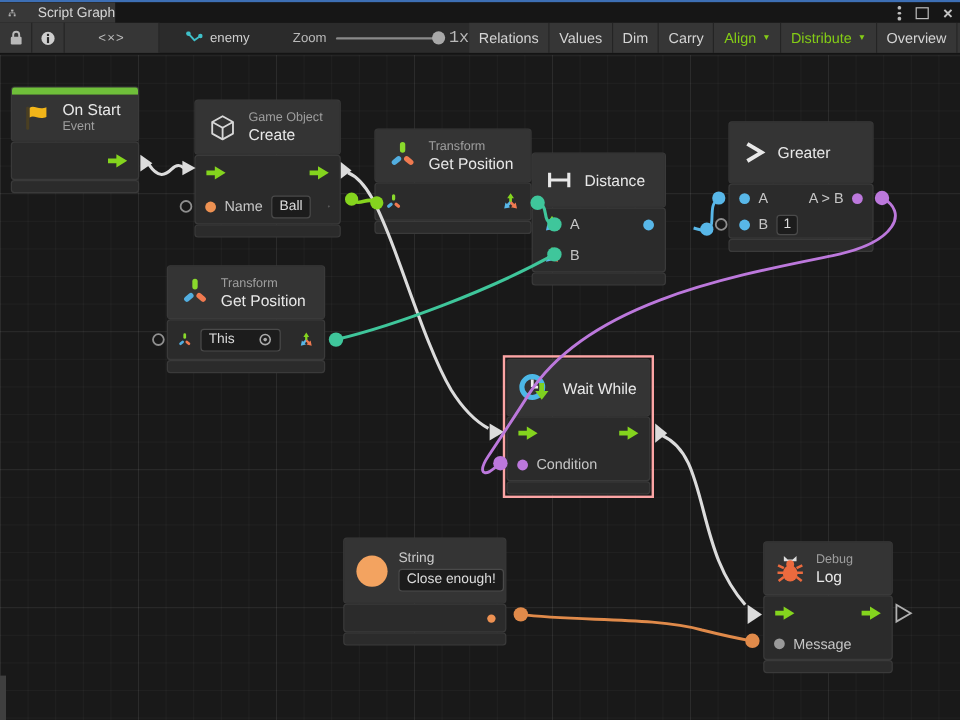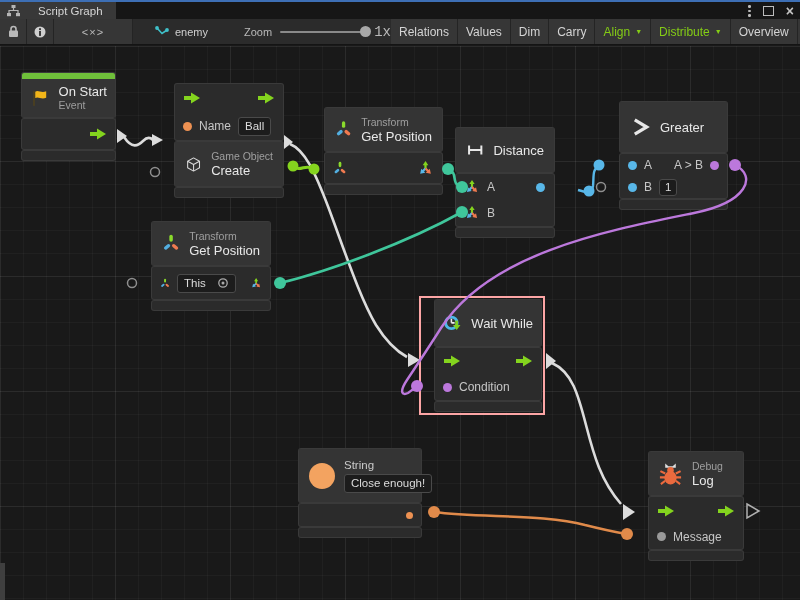--- a/index.html
+++ b/index.html
@@ -1,21 +1,21 @@
 <!DOCTYPE html>
 <html><head>
 <meta charset="utf-8">
 <style>
   html,body{margin:0;padding:0;background:#101010;}
   #app{position:relative;width:800px;height:600px;overflow:hidden;background:#191919;
        font-family:"Liberation Sans",sans-serif;-webkit-font-smoothing:antialiased;}
   
   #focusline{position:absolute;left:0;top:0;width:800px;height:2px;background:#3d6fb5;}
   #titlebar{position:absolute;left:0;top:2px;width:800px;height:17px;background:#161616;}
-  #tab{position:absolute;left:0;top:0;height:17px;width:116px;background:#383838;
+  #tab{position:absolute;left:0;top:0;height:17px;width:96px;background:#383838;
        display:flex;align-items:center;gap:18px;padding-left:7px;box-sizing:border-box;}
   #tab .lbl{font-size:11.5px;color:#d6d6d6;white-space:nowrap;}
   #winctl{position:absolute;right:6px;top:1px;height:16px;display:flex;align-items:center;gap:12px;}
   #winctl .kebab{display:flex;flex-direction:column;gap:2px;}
   #winctl .kebab i{width:2.5px;height:2.5px;background:#bdbdbd;border-radius:50%;}
   #winctl .maxbox{width:9px;height:8px;border:1.5px solid #bdbdbd;}
   #winctl .closex{color:#c4c4c4;font-size:14px;line-height:14px;font-weight:bold;}
   
   #toolbar{position:absolute;left:0;top:19px;width:800px;height:26px;background:#2b2b2b;
            border-bottom:1px solid #141414;box-sizing:border-box;display:flex;align-items:stretch;}
@@ -37,21 +37,21 @@
   #canvas{position:absolute;left:0;top:46px;width:800px;height:554px;background-color:#191919;
     background-image:
       linear-gradient(rgba(255,255,255,0.05) 1px, transparent 1px),
       linear-gradient(90deg, rgba(255,255,255,0.05) 1px, transparent 1px),
       linear-gradient(rgba(255,255,255,0.03) 1px, transparent 1px),
       linear-gradient(90deg, rgba(255,255,255,0.03) 1px, transparent 1px);
     background-size:115px 115px,115px 115px,23px 23px,23px 23px;}
   #vscroll{position:absolute;left:0;top:517px;width:5px;height:37px;background:#3f3f3f;}
   
   .node{position:absolute;z-index:2;}
-  .sec{background:#2b2b2b;box-shadow:0 0 0 1px #3a3a3a;border-radius:2px;margin-bottom:2px;position:relative;margin-left:12px;}
+  .sec{background:#2b2b2b;box-shadow:0 0 0 1px #3a3a3a;border-radius:2px;margin-bottom:2px;position:relative;}
   .hd{background:#343434;display:flex;align-items:center;gap:9px;padding:0 10px;box-sizing:border-box;}
   .tt{font-size:13px;color:#e8e8e8;line-height:15px;white-space:nowrap;}
   .st{font-size:10.5px;color:#9f9f9f;line-height:13px;white-space:nowrap;}
   .row{display:flex;align-items:center;gap:7px;padding:0 8px;position:relative;box-sizing:border-box;}
   .ft{height:9px;}
   .plabel{font-size:12px;color:#c6c6c6;white-space:nowrap;}
   .dot{width:9px;height:9px;border-radius:50%;flex:0 0 auto;}
   .field{background:#1c1c1c;border:1px solid #4a4a4a;border-radius:3px;color:#dcdcdc;
          font-size:11.5px;padding:1px 6px;line-height:15px;white-space:nowrap;display:inline-flex;align-items:center;gap:5px;}
   .spring{flex:1;}
@@ -197,48 +197,48 @@
         <svg width="18" height="12" viewBox="0 0 18 12">
             <use href="#sym-garrow"></use>
           </svg>
       </div>
     </div>
     <div class="sec ft"></div>
   </div>
 
   <div class="node" style="left:163px;top:84px;width:120px;">
     <div class="sec">
+      <div class="hd" style="height:44px;">
+        <svg width="25" height="25" viewBox="0 0 26 26">
+          <use href="#sym-cube" stroke="#d8d8d8" stroke-width="1.6"></use>
+        </svg>
+        <div>
+          <div class="st">Game Object</div>
+          <div class="tt">Create</div>
+        </div>
+      </div>
+    </div>
+    <div class="sec">
       <div class="row" style="height:28px;">
         <svg width="18" height="12" viewBox="0 0 18 12">
             <use href="#sym-garrow"></use>
           </svg>
         <span class="spring"></span>
         <svg width="18" height="12" viewBox="0 0 18 12">
             <use href="#sym-garrow"></use>
           </svg>
       </div>
       <div class="row" style="height:28px;">
         <span class="dot" style="background:#ed9152;"></span>
         <span class="plabel">Name</span>
         <span class="field">Ball</span>
         <span class="spring"></span>
         <svg width="16" height="16" viewBox="0 0 26 26">
           <use href="#sym-cube" stroke="#c8c8c8" stroke-width="2"></use>
         </svg>
-      </div>
-    </div>
-    <div class="sec">
-      <div class="hd" style="height:44px;">
-        <svg width="25" height="25" viewBox="0 0 26 26">
-          <use href="#sym-cube" stroke="#d8d8d8" stroke-width="1.6"></use>
-        </svg>
-        <div>
-          <div class="st">Game Object</div>
-          <div class="tt">Create</div>
-        </div>
       </div>
     </div>
     <div class="sec ft"></div>
   </div>
 
   <div class="node" style="left:313px;top:108px;width:129px;">
     <div class="sec">
       <div class="hd" style="height:43px;">
         <svg width="25" height="25" viewBox="0 0 26 28">
             <use href="#sym-transform"></use>

